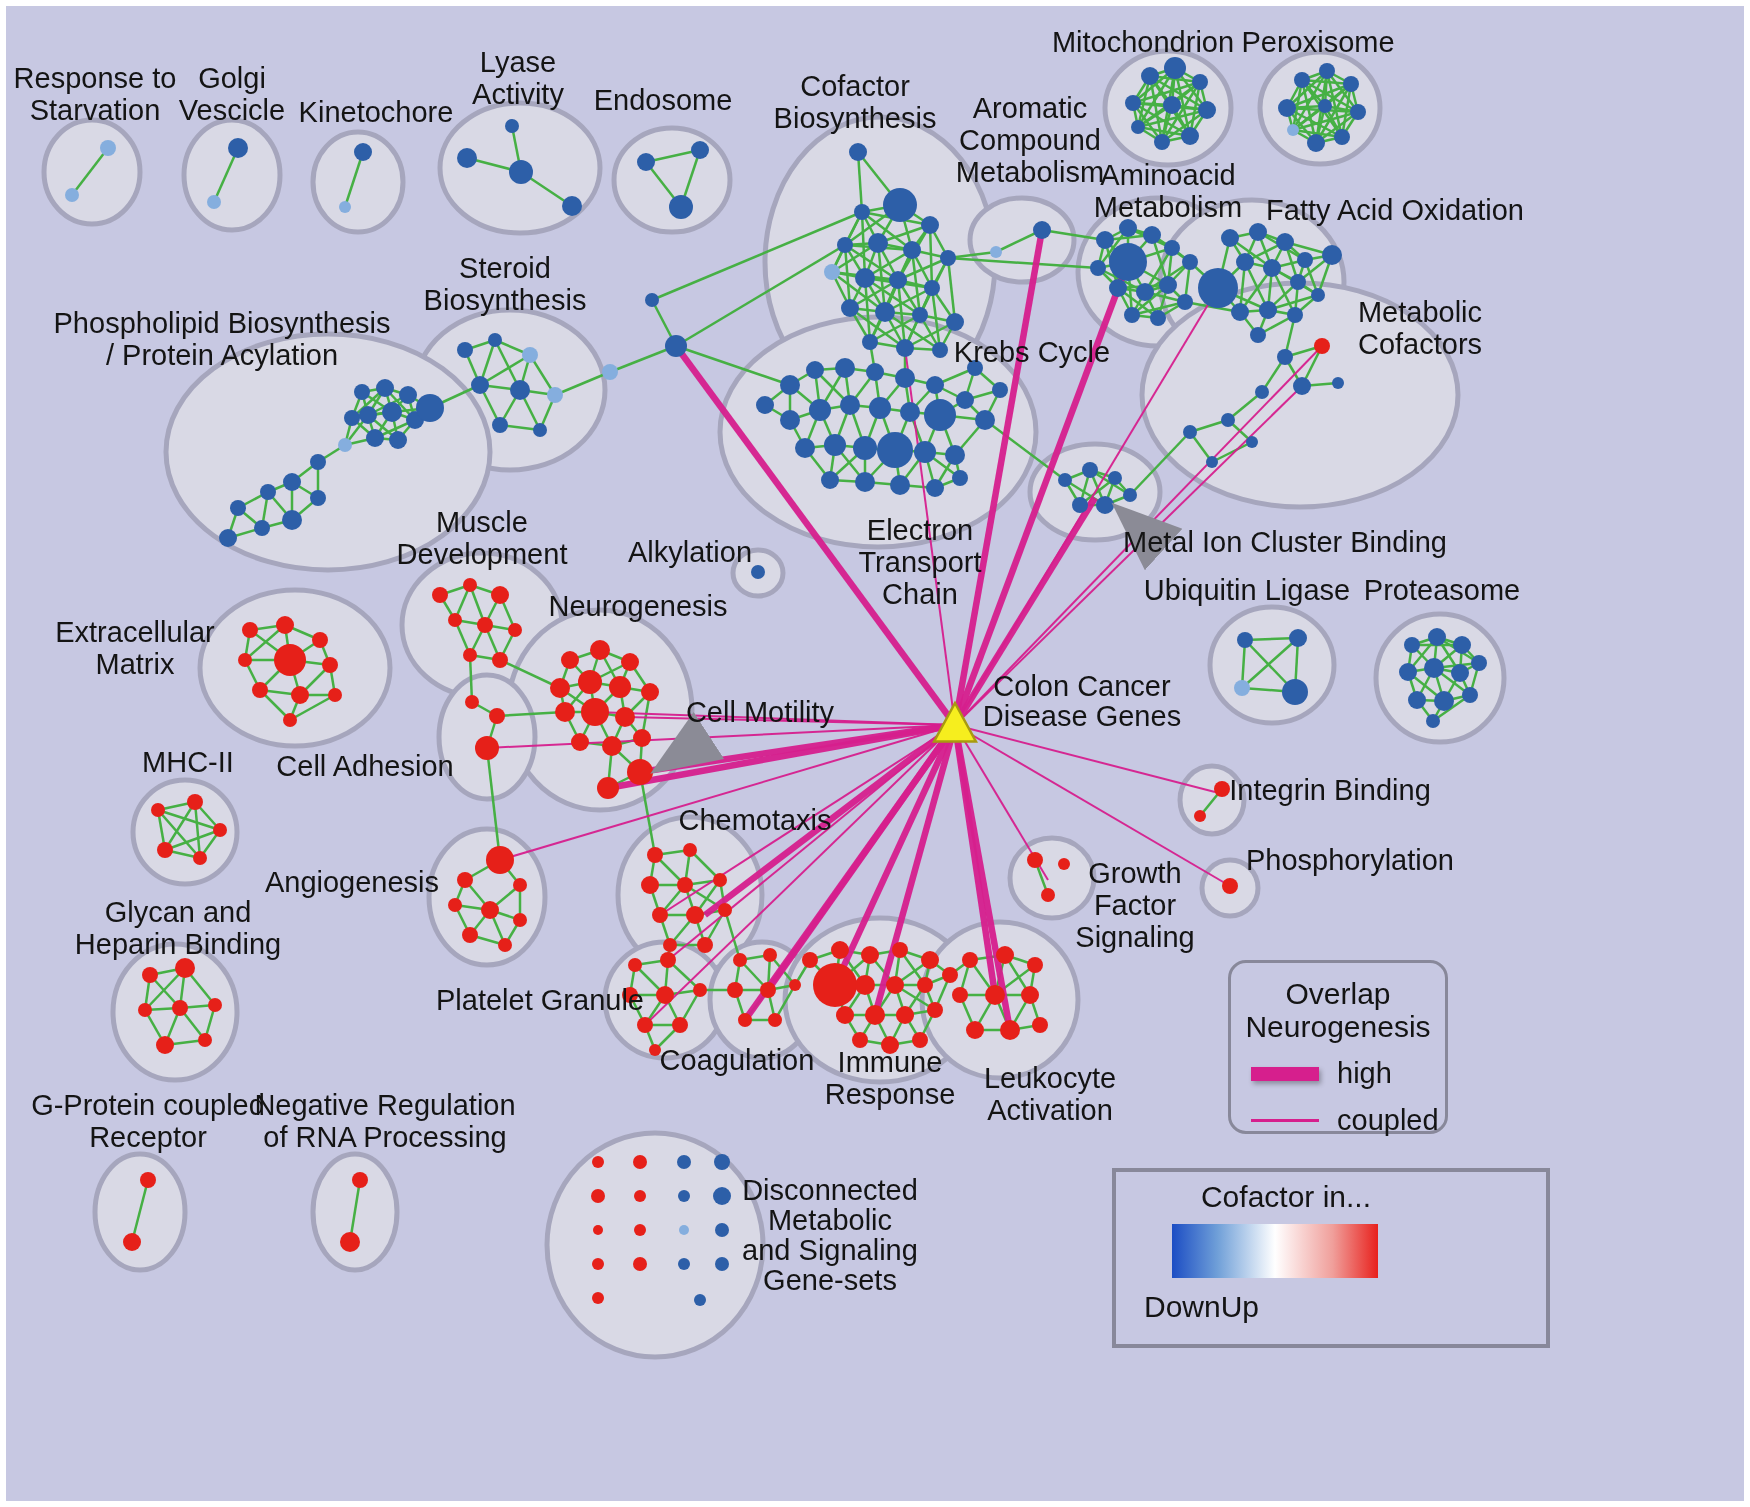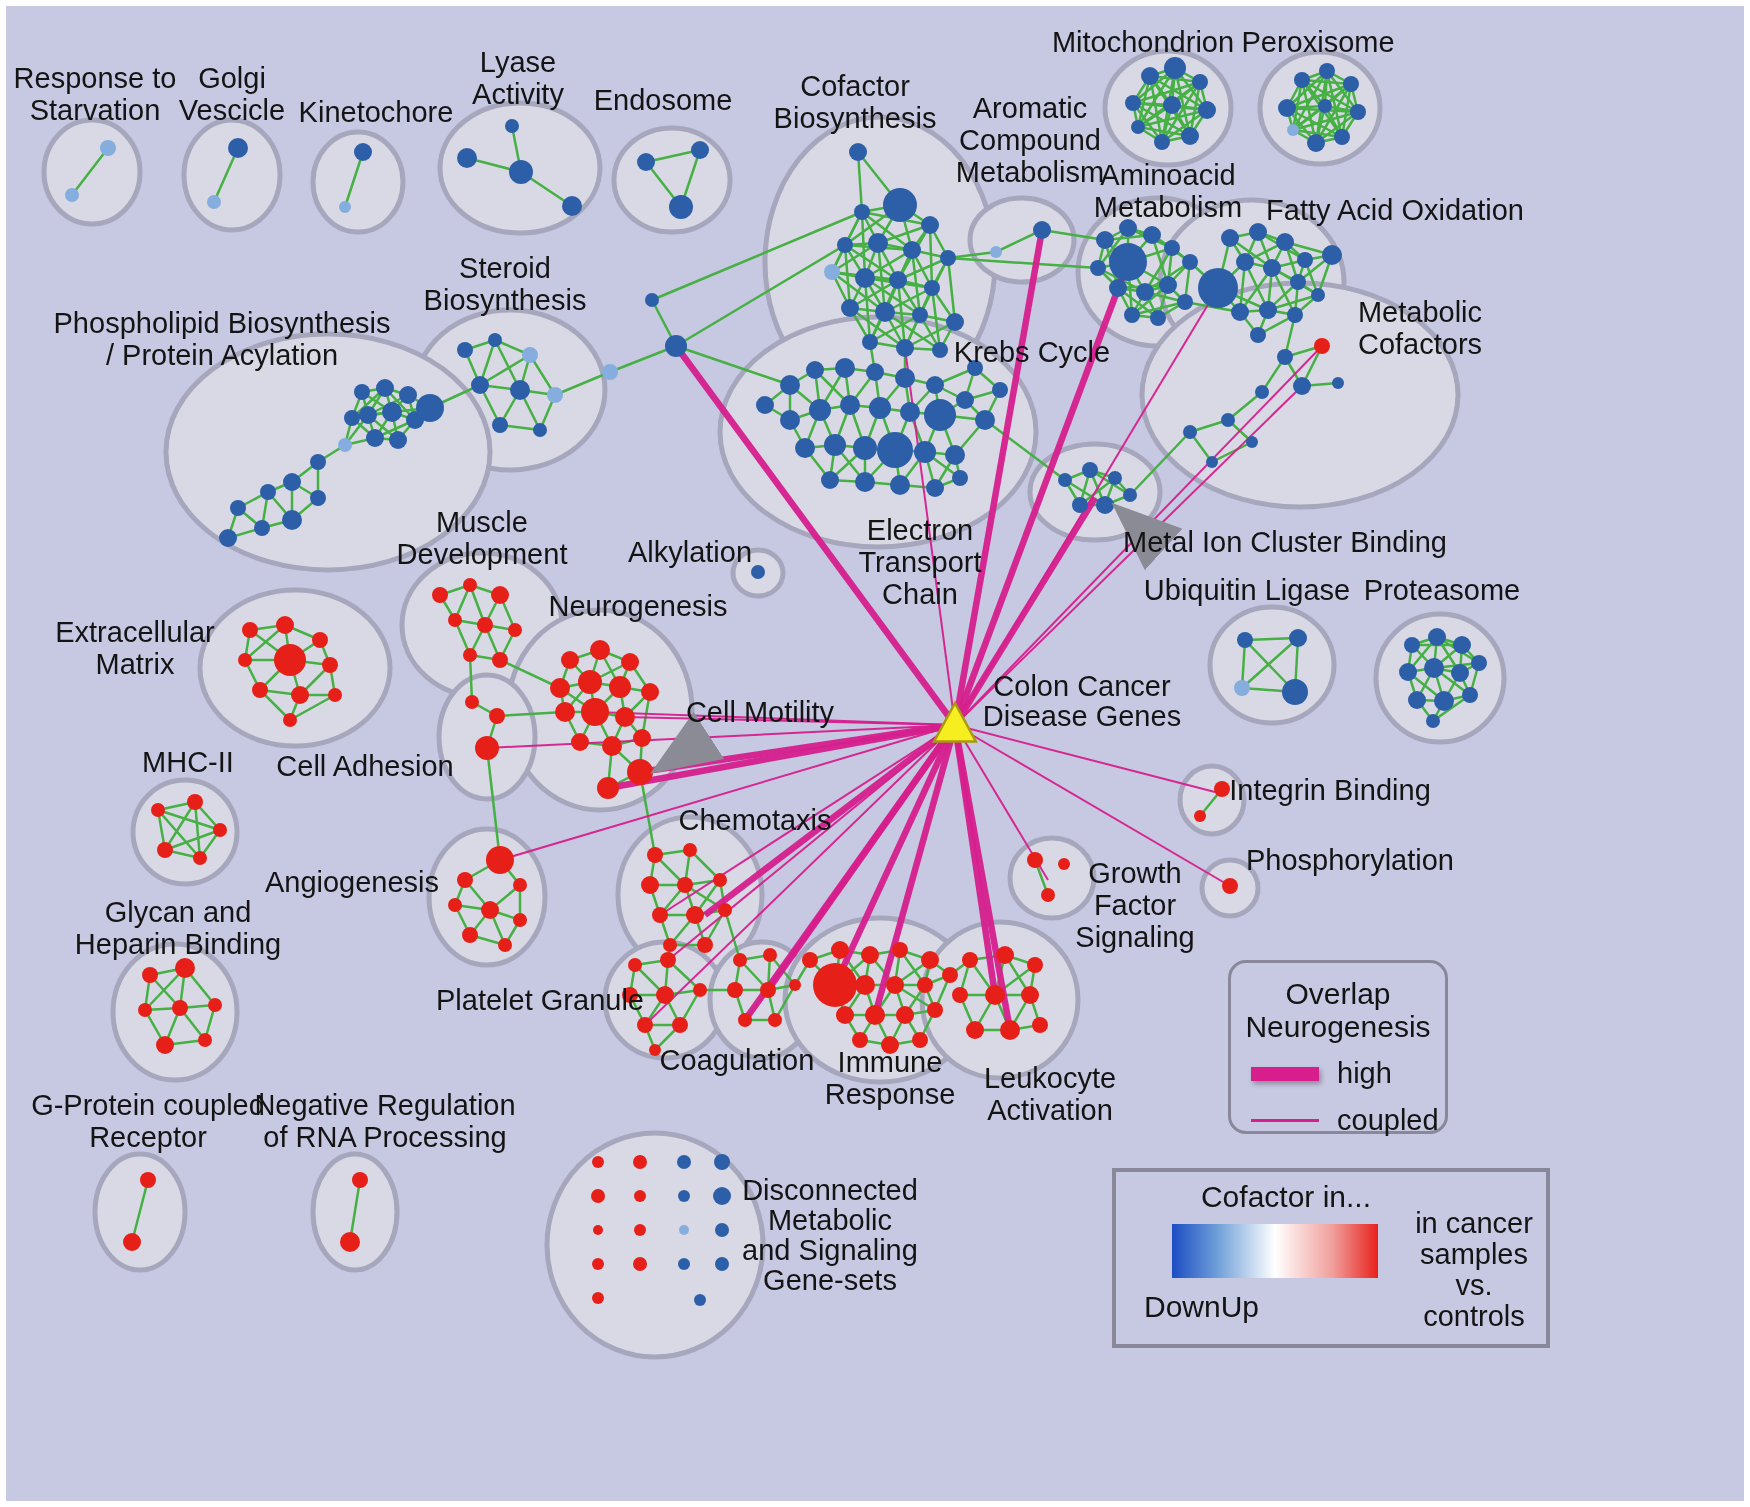--- a/index.html
+++ b/index.html
@@ -1157,19 +1157,14 @@
     </div>
   </div>
 
   <div id="legend-enriched">
     <div class="le-title">Cofactor in...</div>
     <div class="le-grad"></div>
     <div class="le-downup">
       <span>Down</span>
       <span>Up</span>
     </div>
-    <div class="le-note">
-      <div>in cancer</div>
-      <div>samples</div>
-      <div>vs. controls</div>
-    </div>
   </div>
 </div>
 
 </body></html>

